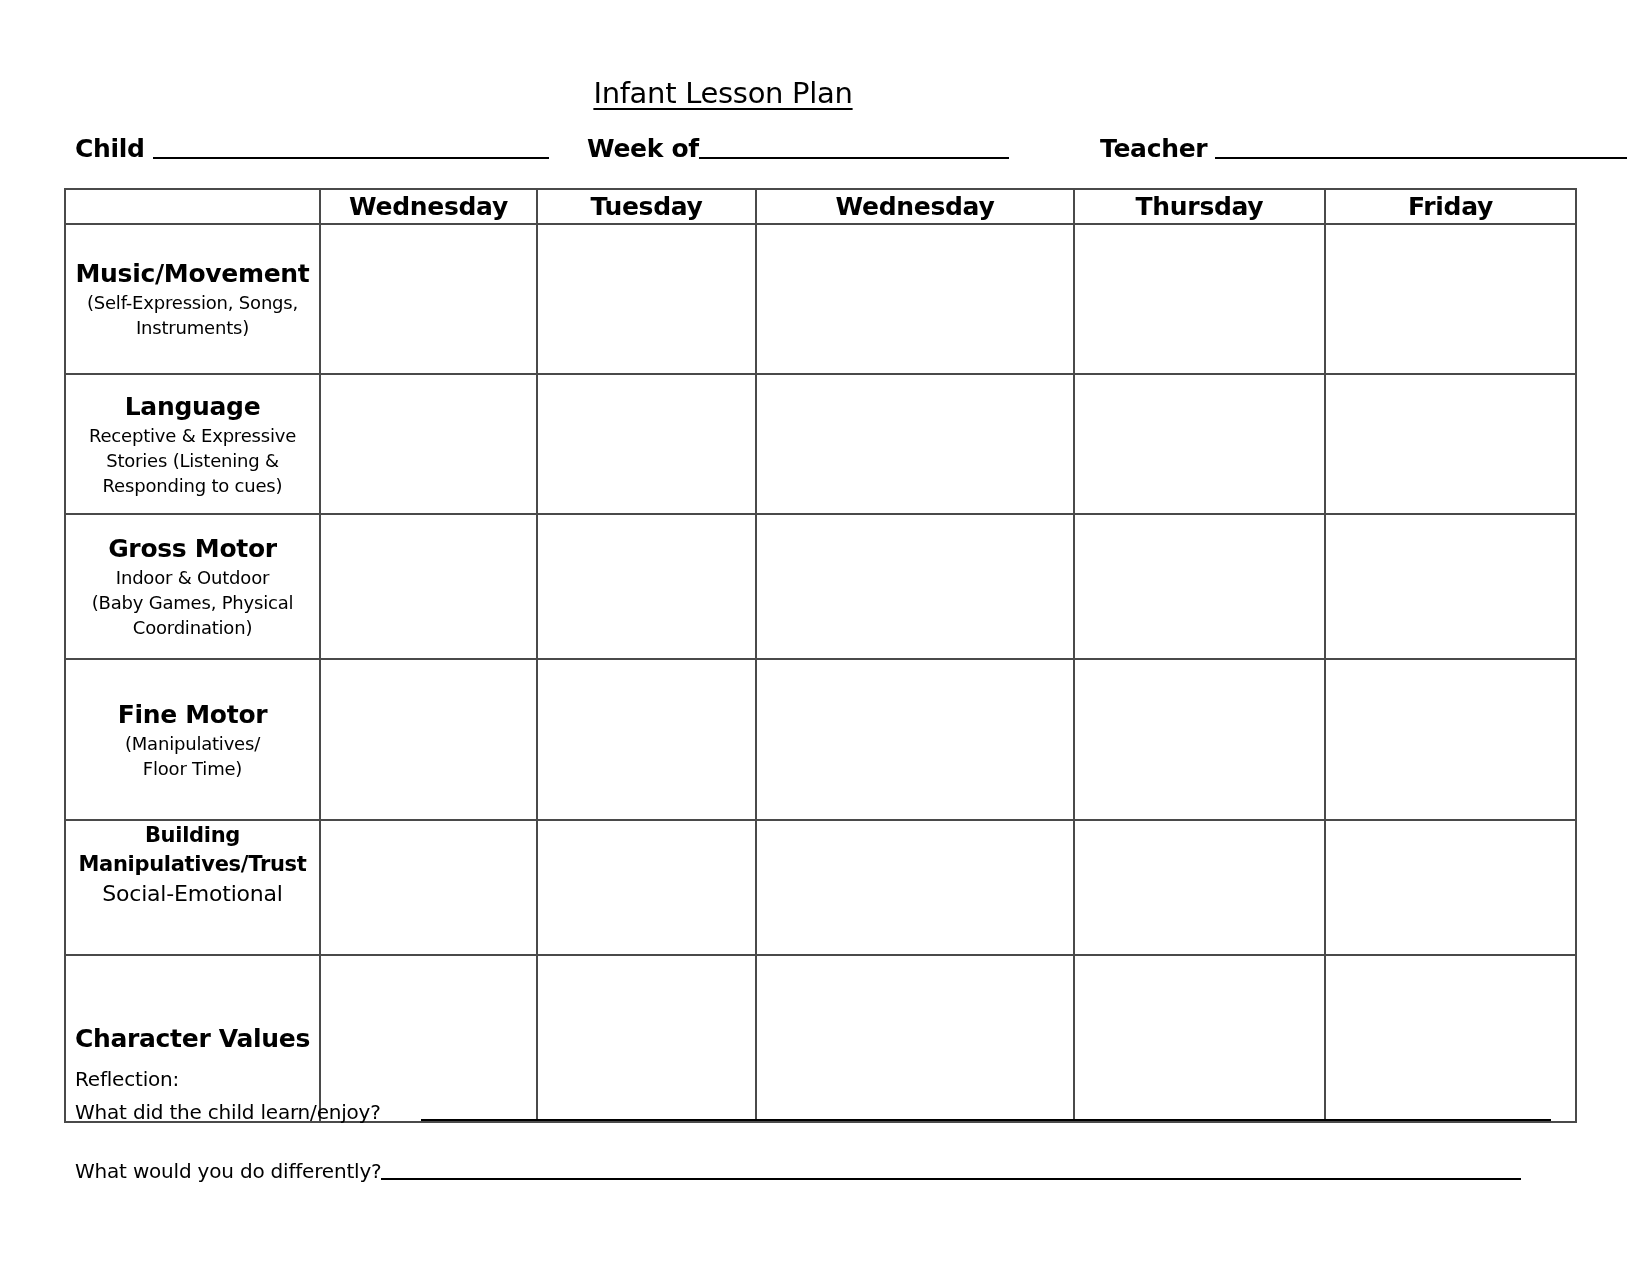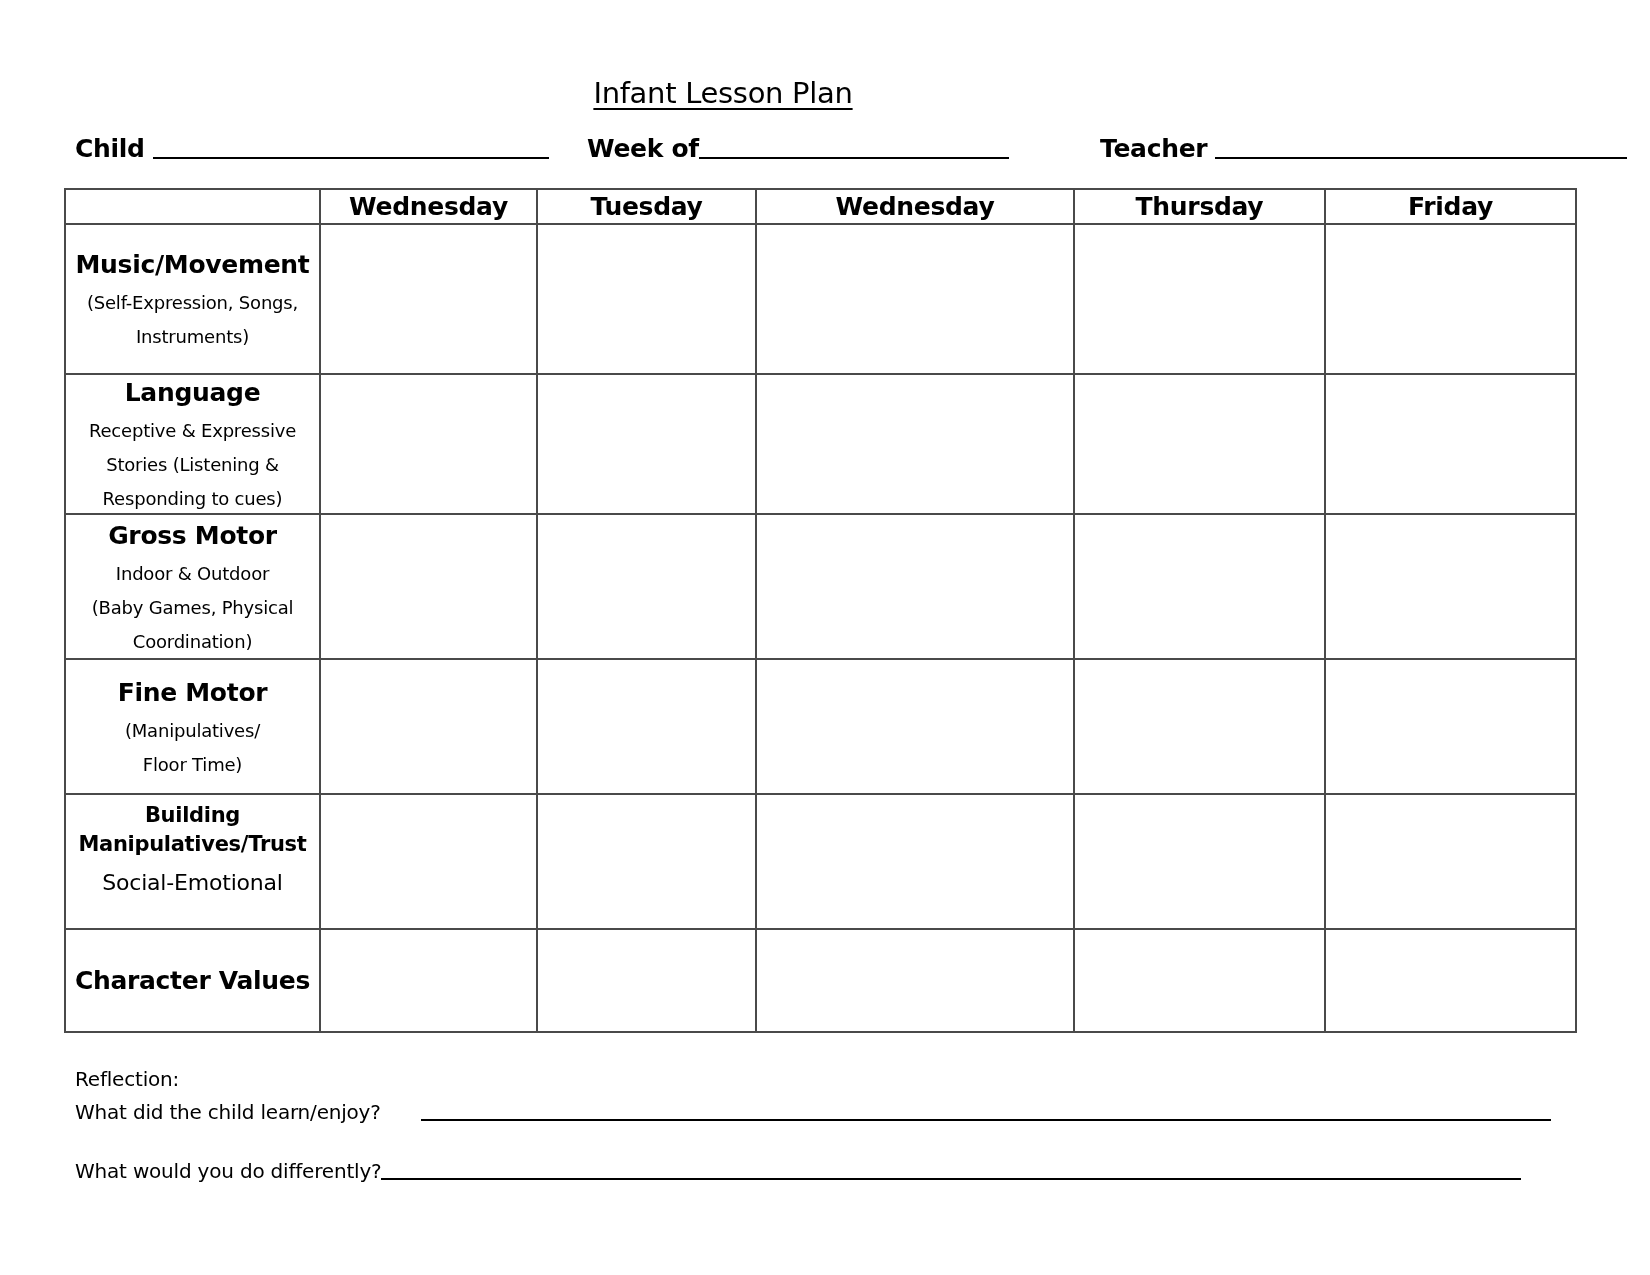--- a/index.html
+++ b/index.html
@@ -11,21 +11,21 @@
   .field { position:absolute; top:134px; font-size:25px; font-weight:bold; white-space:nowrap;
            display:flex; align-items:flex-end; letter-spacing:-0.3px; }
   .field .line { display:inline-block; border-bottom:2px solid #000; height:20px; margin-left:8px; margin-bottom:4px; }
   table.plan { position:absolute; left:64px; top:188px; border-collapse:collapse; table-layout:fixed; }
   table.plan td, table.plan th { border:2px solid #4a4a4a; padding:0; }
   table.plan { border:2px solid #222; }
   th.day { font-size:25px; font-weight:bold; height:33px; text-align:center; vertical-align:middle; letter-spacing:-0.3px; }
   td.cat { text-align:center; vertical-align:middle; }
   .cat-title { font-size:25px; font-weight:bold; line-height:32px; letter-spacing:-0.3px; }
   .cat-title.sm { font-size:21px; line-height:29px; }
-  .cat-sub { font-size:18px; line-height:25px; letter-spacing:-0.2px;margin-top:9px; }
+  .cat-sub { font-size:18px; line-height:25px; letter-spacing:-0.2px; }
   .cat-sub.lg { font-size:22px; line-height:30px; }
   td.cell { }
   .refl { position:absolute; left:75px; font-size:20px; white-space:nowrap; display:flex; align-items:flex-end; letter-spacing:-0.2px; }
   .refl .line { display:inline-block; border-bottom:2px solid #000; height:18px; margin-left:6px; margin-bottom:3px; }
 </style>
 </head>
 <body>
 
 <div class="title"><span>Infant Lesson Plan</span></div>
 
@@ -93,45 +93,45 @@
         <div class="cat-sub">Indoor &amp; Outdoor</div>
         <div class="cat-sub">(Baby Games, Physical</div>
         <div class="cat-sub">Coordination)</div>
       </td>
       <td class="cell"></td>
       <td class="cell"></td>
       <td class="cell"></td>
       <td class="cell"></td>
       <td class="cell"></td>
     </tr>
-    <tr style="height:135px">
+    <tr style="height:161px">
       <td class="cat">
         <div class="cat-title">Fine Motor</div>
         <div class="cat-sub">(Manipulatives/</div>
         <div class="cat-sub">Floor Time)</div>
       </td>
       <td class="cell"></td>
       <td class="cell"></td>
       <td class="cell"></td>
       <td class="cell"></td>
       <td class="cell"></td>
     </tr>
     <tr style="height:135px">
-      <td class="cat" style="vertical-align:top; padding-top:6px;">
+      <td class="cat" style="vertical-align:top; ">
         <div class="cat-title sm">Building</div>
         <div class="cat-title sm">Manipulatives/Trust</div>
         <div class="cat-sub lg">Social-Emotional</div>
       </td>
       <td class="cell"></td>
       <td class="cell"></td>
       <td class="cell"></td>
       <td class="cell"></td>
       <td class="cell"></td>
     </tr>
-    <tr style="height:103px">
+    <tr style="height:167px">
       <td class="cat">
         <div class="cat-title">Character Values</div>
       </td>
       <td class="cell"></td>
       <td class="cell"></td>
       <td class="cell"></td>
       <td class="cell"></td>
       <td class="cell"></td>
     </tr>
   </tbody>

